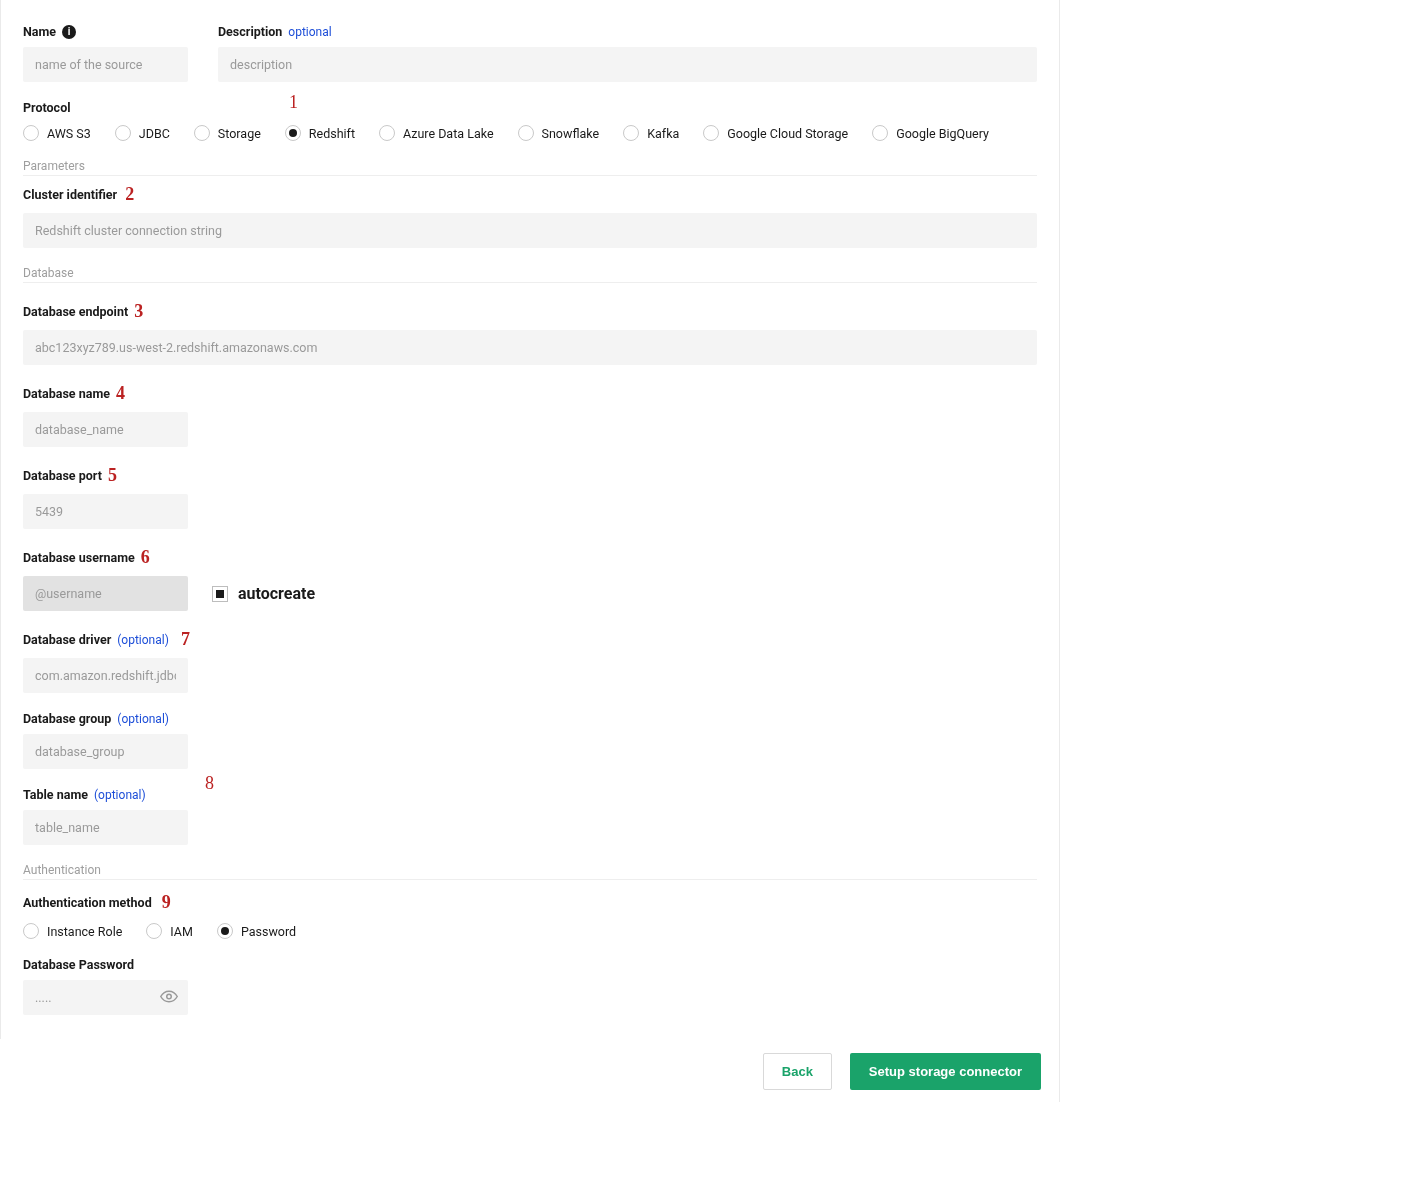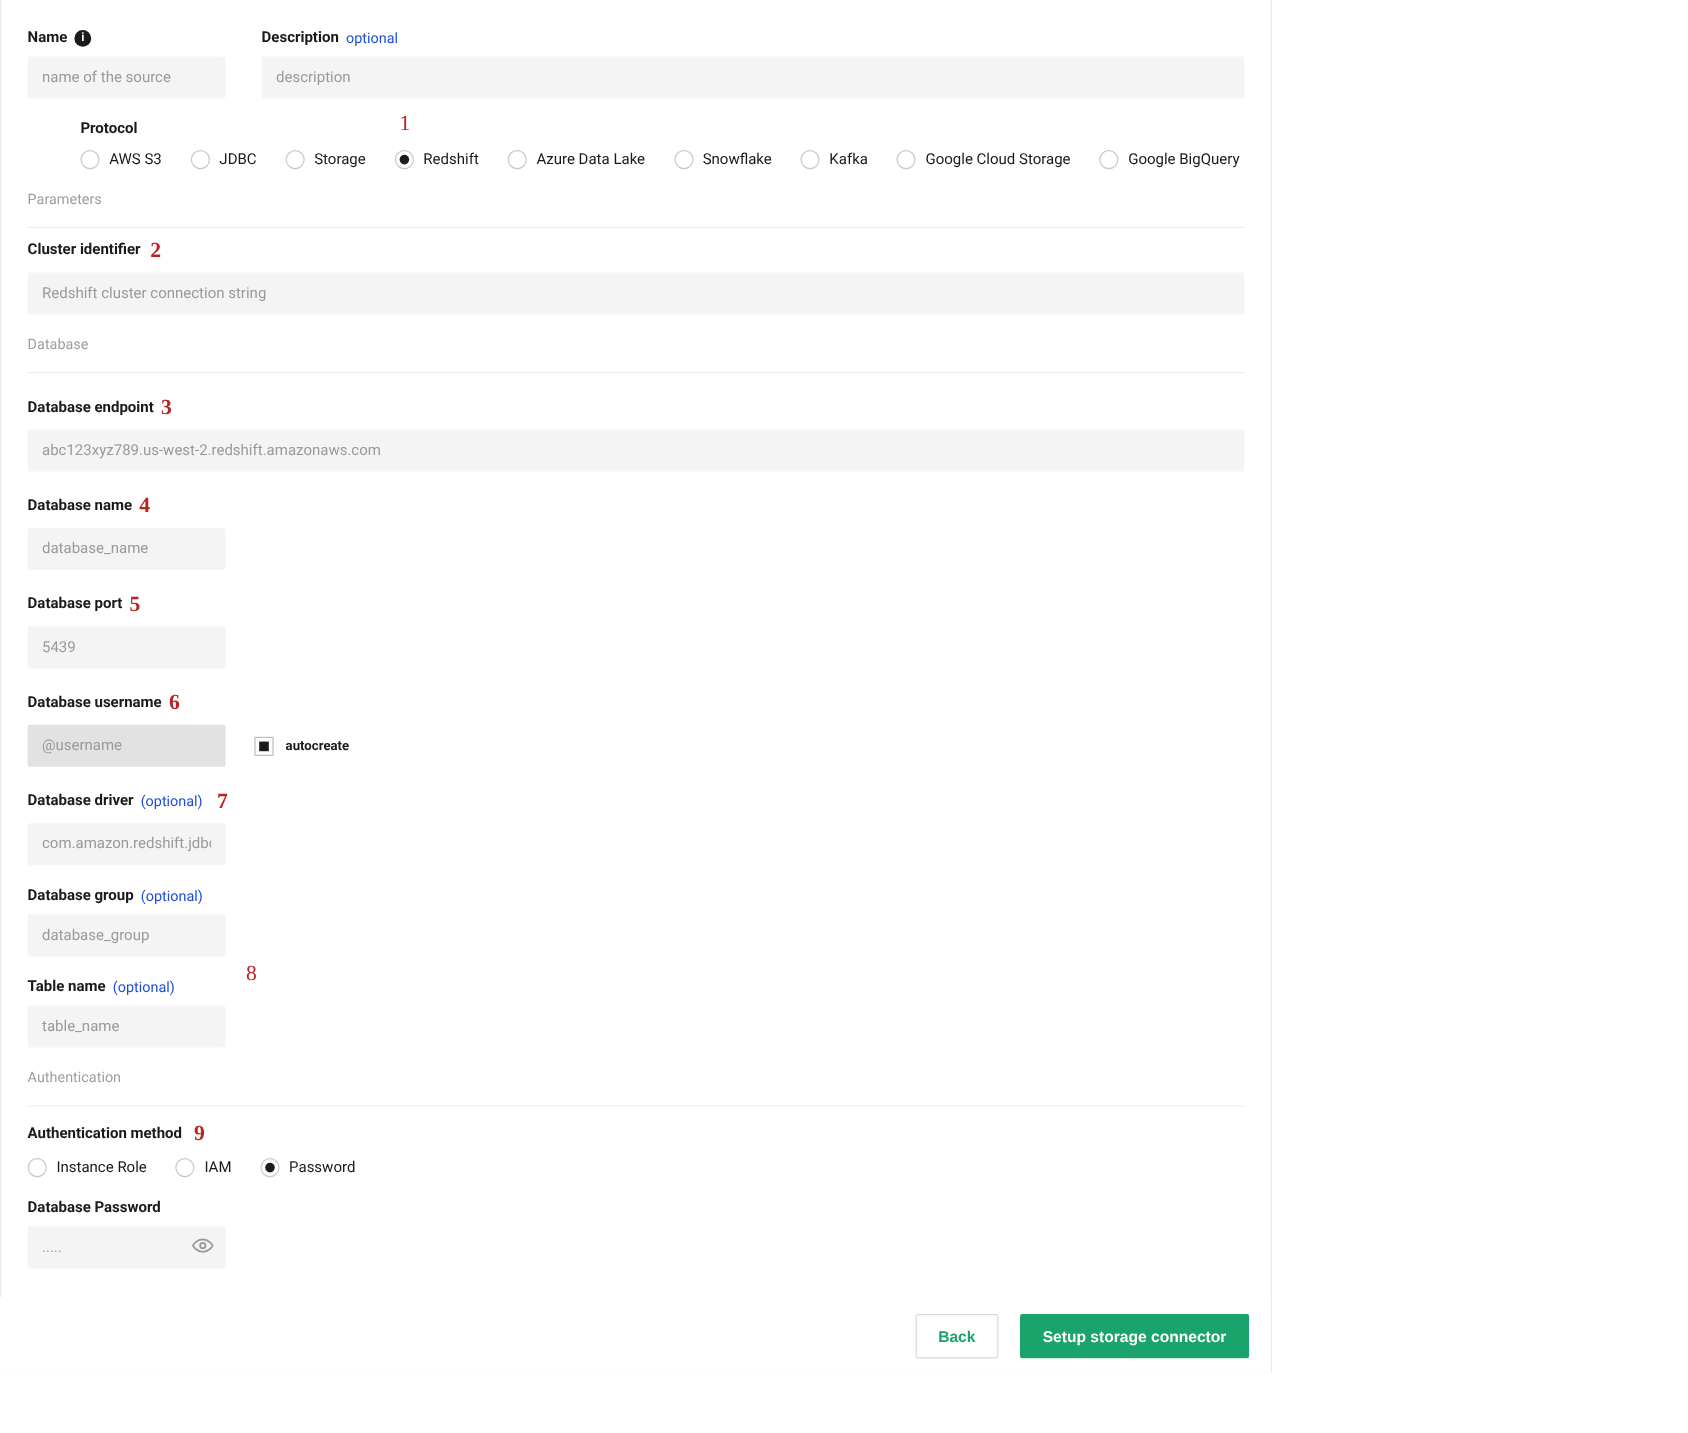--- a/index.html
+++ b/index.html
@@ -53,40 +53,40 @@
   input::placeholder { color:#9a9a9a; }
   .w-160 { width: 165px; }
   .w-full { width: 100%; }
   .narrow-col { width: 175px; }
   .wide-col { flex: 1; }
   .section-label {
     color:#9e9e9e;
     font-size:12px;
     margin: 18px 0 6px 0;
     border-bottom:1px solid #eee;
-    padding-bottom:16px;
+    padding-bottom:2px;
   }
   .radio-row { display:flex; flex-wrap:wrap; gap: 24px; margin-top:10px; }
   .radio-item { display:flex; align-items:center; gap:8px; font-weight:400; font-size:12.5px; }
   .radio {
     width:16px; height:16px; border:1px solid #c9c9c9; border-radius:50%;
     display:inline-flex; align-items:center; justify-content:center;
     background:#fff;
   }
   .radio.checked::after {
     content:""; width:8px; height:8px; background:#1a1a1a; border-radius:50%;
   }
   .checkbox {
     width:16px; height:16px; border:1px solid #bdbdbd; display:inline-flex;
     align-items:center; justify-content:center; background:#fff;
   }
   .checkbox.checked::after {
     content:""; width:8px; height:8px; background:#1a1a1a;
   }
-  .inline-check { display:flex; align-items:center; gap:10px; font-weight:700; font-size:11px; }
+  .inline-check { display:flex; align-items:center; gap:10px; font-weight:700; font-size:16px; }
   .field-group { margin-bottom: 18px; }
   .red-ann {
     position:absolute; color:#b22; font-family:"Times New Roman", serif;
     font-size:18px;
   }
   .disabled { background:#e2e2e2 !important; }
   .eye {
     position:absolute; right:10px; top:50%; transform:translateY(-50%);
     color:#9a9a9a;
   }
@@ -119,21 +119,21 @@
     </div>
     <div class="wide-col">
       <div class="field-label">
         <span>Description</span>
         <span class="opt">optional</span>
       </div>
       <input type="text" class="w-full" placeholder="description" style="">
     </div>
   </div>
 
-  <div class="field-group" style="position:relative;margin-left:44px;">
+  <div class="field-group" style="position:relative;">
     <div class="field-label">
         <span>Protocol</span>
       </div>
     <span class="red-ann" style="left:266px; top:-8px;">1</span>
     <div class="radio-row">
       <label class="radio-item">
           <span class="radio"></span>
           <span>AWS S3</span>
         </label>
       <label class="radio-item">

